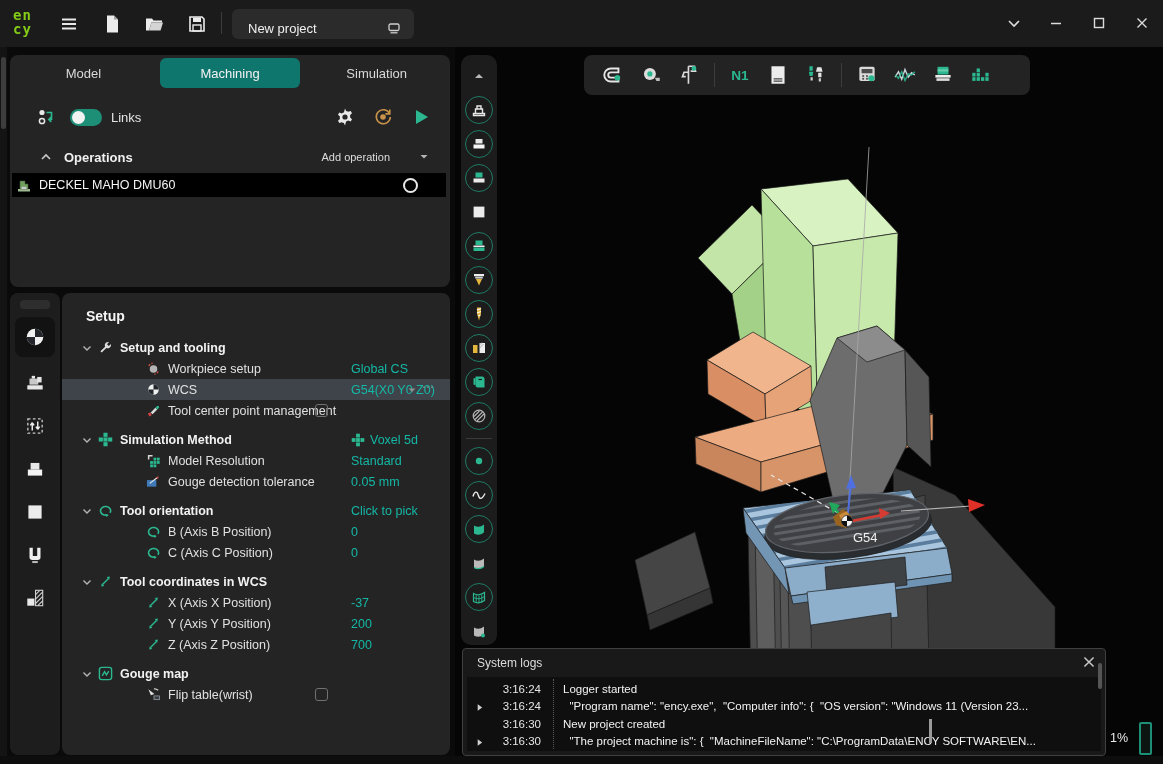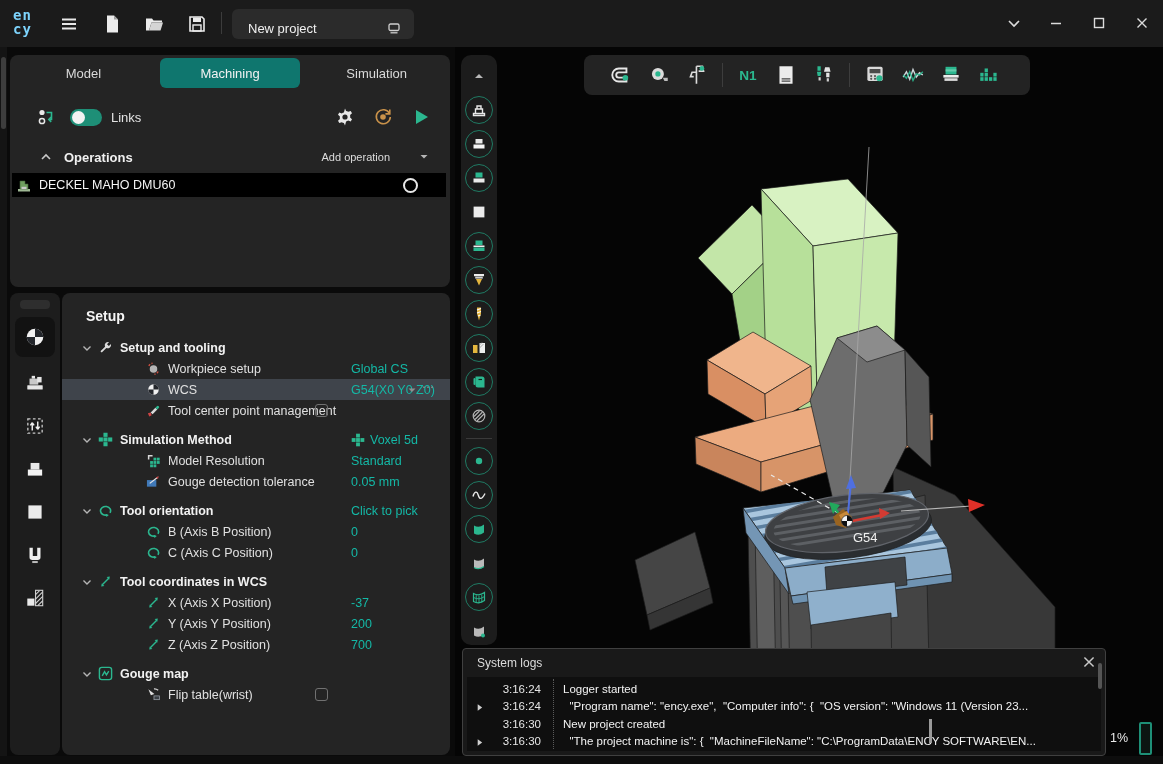--- a/index.html
+++ b/index.html
@@ -3,21 +3,21 @@
 <meta charset="utf-8">
 <style>
   * { margin:0; padding:0; box-sizing:border-box; }
   html,body { width:1163px; height:764px; overflow:hidden; background:#0a0a0a;
     font-family:"Liberation Sans", sans-serif; color:#e3e3e3; }
   svg { display:block; }
 
   
   #titlebar { position:absolute; left:0; top:0; width:1163px; height:47px; background:#1b1b1b; }
   #logo { position:absolute; left:13px; top:8px; width:30px; line-height:14px; font-size:14px;
-    font-weight:bold; color:#7dd3fc; letter-spacing:1px; font-family:"DejaVu Sans Mono", monospace; }
+    font-weight:bold; color:#84cc16; letter-spacing:1px; font-family:"DejaVu Sans Mono", monospace; }
   .tb-btn { position:absolute; top:11px; width:26px; height:26px; display:flex; align-items:center; justify-content:center; border-radius:4px; }
   .tb-btn svg { width:22px; height:22px; }
   #tb-divider { position:absolute; left:221px; top:12px; width:1px; height:22px; background:#3c3c3c; }
   #project-field { position:absolute; left:232px; top:9px; width:182px; height:30px; background:#2b2b2b;
     border-radius:6px; display:flex; align-items:center; padding:8px 12px 0 16px; }
   #project-field .name { flex:1; font-size:13px; color:#f0f0f0; }
   #project-field svg { width:16px; height:16px; }
   .win-btn { position:absolute; top:12px; width:22px; height:22px; display:flex; align-items:center; justify-content:center; }
   .win-btn svg { width:20px; height:20px; }
 
@@ -80,21 +80,21 @@
   
   #mtoolbar { position:absolute; left:461px; top:55px; width:36px; height:590px; background:#1c1c1c;
     border-radius:10px; display:flex; flex-direction:column; align-items:center; padding-top:4px; }
   .m-slot { width:30px; height:34px; display:flex; align-items:center; justify-content:center; flex:none; }
   .m-ring { width:28px; height:28px; border:1.5px solid #1f7a63; border-radius:50%; display:flex; align-items:center; justify-content:center; }
   .m-slot svg { width:18px; height:18px; }
   .m-div { width:26px; height:1px; background:#3a3a3a; margin:5px 0; flex:none; }
 
   
   #ttoolbar { position:absolute; left:584px; top:55px; width:446px; height:40px; background:#232323;
-    border-radius:8px; display:flex; align-items:center; padding:0 18px; }
+    border-radius:8px; display:flex; align-items:center; padding:0 10px; }
   .t-ico-btn { width:38px; height:32px; display:flex; align-items:center; justify-content:center; }
   .t-ico-btn svg { width:24px; height:24px; }
   .t-div { width:1px; height:24px; background:#3d3d3d; margin:0 6px; }
 
   
   #logs { position:absolute; left:462px; top:648px; width:644px; height:108px; background:#191919;
     border:1px solid #404040; border-radius:4px; }
   #logs-title { position:absolute; left:14px; top:7px; font-size:12px; color:#dcdcdc; }
   #logs-close { position:absolute; right:8px; top:5px; width:16px; height:16px; }
   #logs-body { position:absolute; left:4px; top:28px; width:634px; height:74px; background:#0f0f0f; overflow:hidden; }

